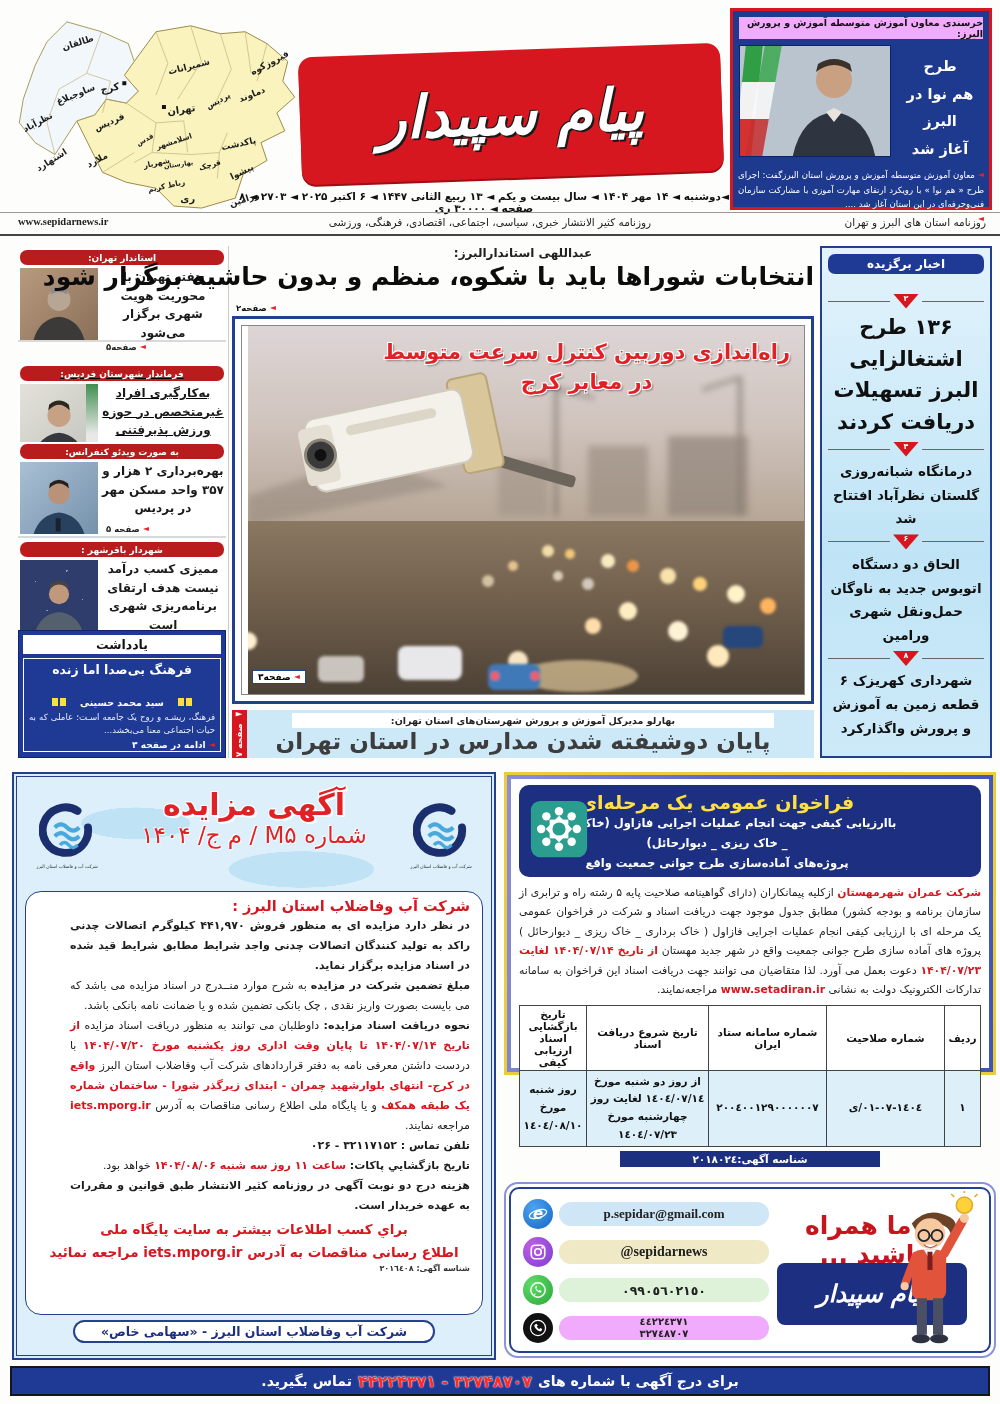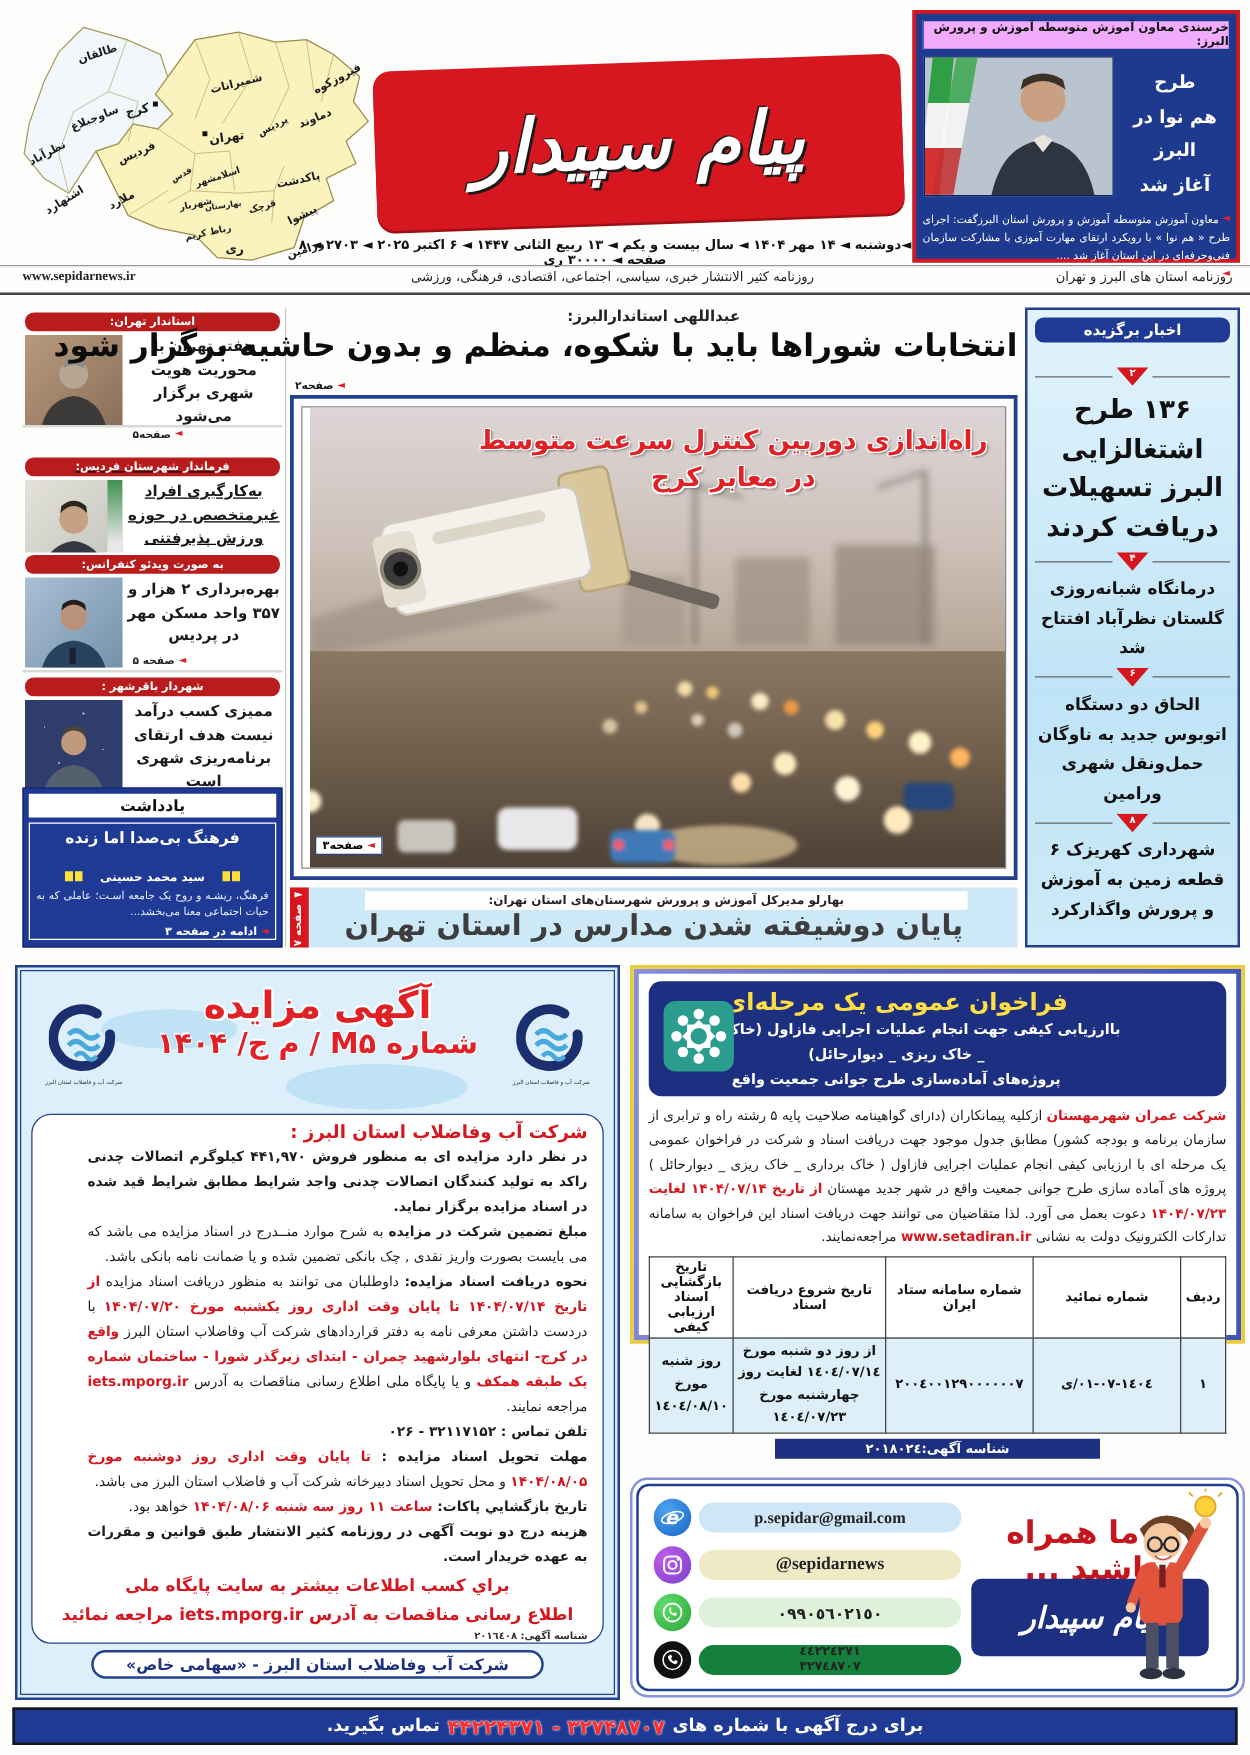--- a/index.html
+++ b/index.html
@@ -94,21 +94,21 @@
   #auction { left:12px; top:772px; width:484px; height:588px; border:2px solid #24418f; background:#d9edf9; padding:2px; }
   #auction .inner { border:1px solid #24418f; height:100%; padding:4px 8px;
     background:
       radial-gradient(90px 26px at 25% 8%, #c0e2f5 60%, transparent 61%),
       radial-gradient(120px 30px at 60% 16%, #c0e2f5 60%, transparent 61%),
       radial-gradient(100px 26px at 40% 24%, #c8e6f7 60%, transparent 61%),
       #dceffa; }
   #auction .hdr { position:relative; height:110px; }
   #auction .t1 { text-align:center; font-size:30px; font-weight:bold; color:#e02227; padding-top:6px;
     text-shadow:-1px -1px 0 #fff,1px -1px 0 #fff,-1px 1px 0 #fff,2px 2px 0 #fff; }
-  #auction .t2 { text-align:center; font-size:23px; font-weight:bold; color:#e02227;
+  #auction .t2 { text-align:center; font-size:23px; font-weight:normal; color:#e02227;
     text-shadow:-1px -1px 0 #fff,1px 1px 0 #fff; }
   .wlogo { position:absolute; top:22px; width:64px; text-align:center; }
   .wlogo .cap { font-size:4.5px; color:#233; margin-top:1px; }
   #auction .bodybox { background:#fff; border:1.5px solid #24418f; border-radius:16px; padding:6px 12px 4px; height:424px; overflow:hidden; }
   #auction .org { color:#d6171f; font-weight:bold; font-size:14.5px; margin-bottom:2px; }
   #auction p { font-size:11px; line-height:1.82; color:#1c1c1c; text-align:justify;margin-left:32px; }
   #auction p b { font-weight:bold; }
   .redrun { color:#d6171f; font-weight:bold; }
   #auction .info { text-align:center; color:#d6171f; font-weight:bold; font-size:13.5px; line-height:1.7; margin-top:2px; }
   #auction .adid { font-size:8px; color:#333; font-weight:bold; }
@@ -453,21 +453,20 @@
       </div>
       <div class="t1">آگهی مزایده</div>
       <div class="t2">شماره M۵ / م ج/ ۱۴۰۴</div>
     </div>
     <div class="bodybox">
       <div class="org">شرکت آب وفاضلاب استان البرز :</div>
       <p><b>در نظر دارد مزایده ای به منظور فروش ۴۴۱,۹۷۰ کیلوگرم اتصالات چدنی راکد به تولید کنندگان اتصالات چدنی واجد شرایط مطابق شرایط قید شده در اسناد مزایده برگزار نماید.</b></p>
       <p><b>مبلغ تضمین شرکت در مزایده</b><span> به شرح موارد منــدرج در اسناد مزایده می باشد که می بایست بصورت واریز نقدی , چک بانکی تضمین شده و یا ضمانت نامه بانکی باشد.</span></p>
       <p><b>نحوه دریافت اسناد مزایده:</b><span> داوطلبان می توانند به منظور دریافت اسناد مزایده </span><span class="redrun">از تاریخ ۱۴۰۴/۰۷/۱۴ تا پایان وقت اداری روز یکشنبه مورخ ۱۴۰۴/۰۷/۲۰</span><span> با دردست داشتن معرفی نامه به دفتر قراردادهای شرکت آب وفاضلاب استان البرز </span><span class="redrun">واقع در کرج- انتهای بلوارشهید چمران - ابتدای زیرگذر شورا - ساختمان شماره یک طبقه همکف</span><span> و یا پایگاه ملی اطلاع رسانی مناقصات به آدرس </span><span class="redrun" style="direction:ltr; unicode-bidi:embed;">iets.mporg.ir</span><span> مراجعه نمایند.</span></p>
       <p><b>تلفن تماس : ۳۲۱۱۷۱۵۲ - ۰۲۶</b></p>
-      <p><b>مهلت تحویل اسناد مزایده : </b><span class="redrun">تا پایان وقت اداری روز دوشنبه مورخ ۱۴۰۴/۰۸/۰۵</span><span> و محل تحویل اسناد دبیرخانه شرکت آب و فاضلاب استان البرز می باشد.</span></p>
       <p><b>تاریخ بازگشایي پاکات: </b><span class="redrun">ساعت ۱۱ روز سه شنبه ۱۴۰۴/۰۸/۰۶</span><span> خواهد بود.</span></p>
       <p><b>هزینه درج دو نوبت آگهی در روزنامه کثیر الانتشار طبق قوانین و مقررات به عهده خریدار است.</b></p>
       <div class="info">
         <div>براي کسب اطلاعات بیشتر به سایت پایگاه ملی</div>
         <div><span>اطلاع رسانی مناقصات به آدرس </span><span style="direction:ltr; unicode-bidi:embed;">iets.mporg.ir</span><span> مراجعه نمائید</span></div>
       </div>
       <div class="adid">شناسه آگهی: ٢٠١٦٤٠٨</div>
     </div>
     <div class="pillwrap">
         <div class="pill">
@@ -500,21 +499,21 @@
       <div class="ts">باارزیابی کیفی جهت انجام عملیات اجرایی فازاول (خاک برداری _ خاک ریزی _ دیوارحائل)</div>
       <div class="ts">پروژه‌های آماده‌سازی طرح جوانی جمعیت واقع درشهرجدیدمهستان</div>
     </div>
     <div class="tbody">
       <span class="redrun">شرکت عمران شهرمهستان</span><span> ازکلیه پیمانکاران (دارای گواهینامه صلاحیت پایه ۵ رشته راه و ترابری از سازمان برنامه و بودجه کشور) مطابق جدول موجود جهت دریافت اسناد و شرکت در فراخوان عمومی یک مرحله ای با ارزیابی کیفی انجام عملیات اجرایی فازاول ( خاک برداری _ خاک ریزی _ دیوارحائل ) پروژه های آماده سازی طرح جوانی جمعیت واقع در شهر جدید مهستان </span><span class="redrun">از تاریخ ۱۴۰۴/۰۷/۱۴ لغایت ۱۴۰۴/۰۷/۲۳</span><span> دعوت بعمل می آورد. لذا متقاضیان می توانند جهت دریافت اسناد این فراخوان به سامانه تدارکات الکترونیک دولت به نشانی </span><span class="redrun" style="direction:ltr; unicode-bidi:embed;">www.setadiran.ir</span><span> مراجعه‌نمایند.</span>
     </div>
     <table>
       <tbody>
       <tr>
         <th style="width:36px;">ردیف</th>
-        <th style="width:118px;">شماره نمائید</th>
+        <th style="width:118px;">شماره صلاحیت</th>
         <th style="width:118px;">شماره سامانه ستاد ایران</th>
         <th style="width:122px;">تاریخ شروع دریافت اسناد</th>
         <th>تاریخ بازگشایی اسناد ارزیابی کیفی</th>
       </tr>
       <tr>
         <td class="data">۱</td>
         <td class="data">١٤٠٤-٠٧-٠١/ی</td>
         <td class="data">٢٠٠٤٠٠١٢٩٠٠٠٠٠٠٧</td>
         <td class="data">از روز دو شنبه مورخ ١٤٠٤/٠٧/١٤ لغایت روز چهارشنبه مورخ ١٤٠٤/٠٧/٢٣</td>
         <td class="data">روز شنبه مورخ ١٤٠٤/٠٨/١٠</td>
@@ -556,21 +555,21 @@
       </span>
       <span class="cpill" style="background:#ddf2d8; font-size:12.5px; direction:ltr;">٠٩٩٠٥٦٠٢١٥٠</span>
     </div>
     <div class="crowline" style="top:124px;">
       <span class="cicon" style="background:#111;">
         <svg width="18" height="18" viewBox="0 0 20 20">
             <circle cx="10" cy="10" r="8.4" fill="none" stroke="#fff" stroke-width="1.4"></circle>
             <path d="M6.6,6.2 l2,-1 l1.2,2.2 l-1.2,1 q0.8,2 2.8,2.9 l1,-1.2 l2.3,1.1 l-0.9,2 q-0.6,0.8 -2,0.4 q-4.4,-1.6 -5.8,-5.6 q-0.3,-1.2 0.6,-1.8 z" fill="#fff"></path>
           </svg>
       </span>
-      <span class="cpill" style="background:#15803d; font-size:10px; line-height:1.25; direction:ltr;text-align:center;">
+      <span class="cpill" style="background:#f0abfc; font-size:10px; line-height:1.25; direction:ltr;text-align:center;">
         <span>٤٤٢٢٤٣٧١</span>
         <span>٣٢٧٤٨٧٠٧</span>
       </span>
     </div>
 
     <div class="ctitle">با ما همراه باشید ...</div>
     <div class="clogo">
         <span>پیام سپیدار</span>
       </div>
 

